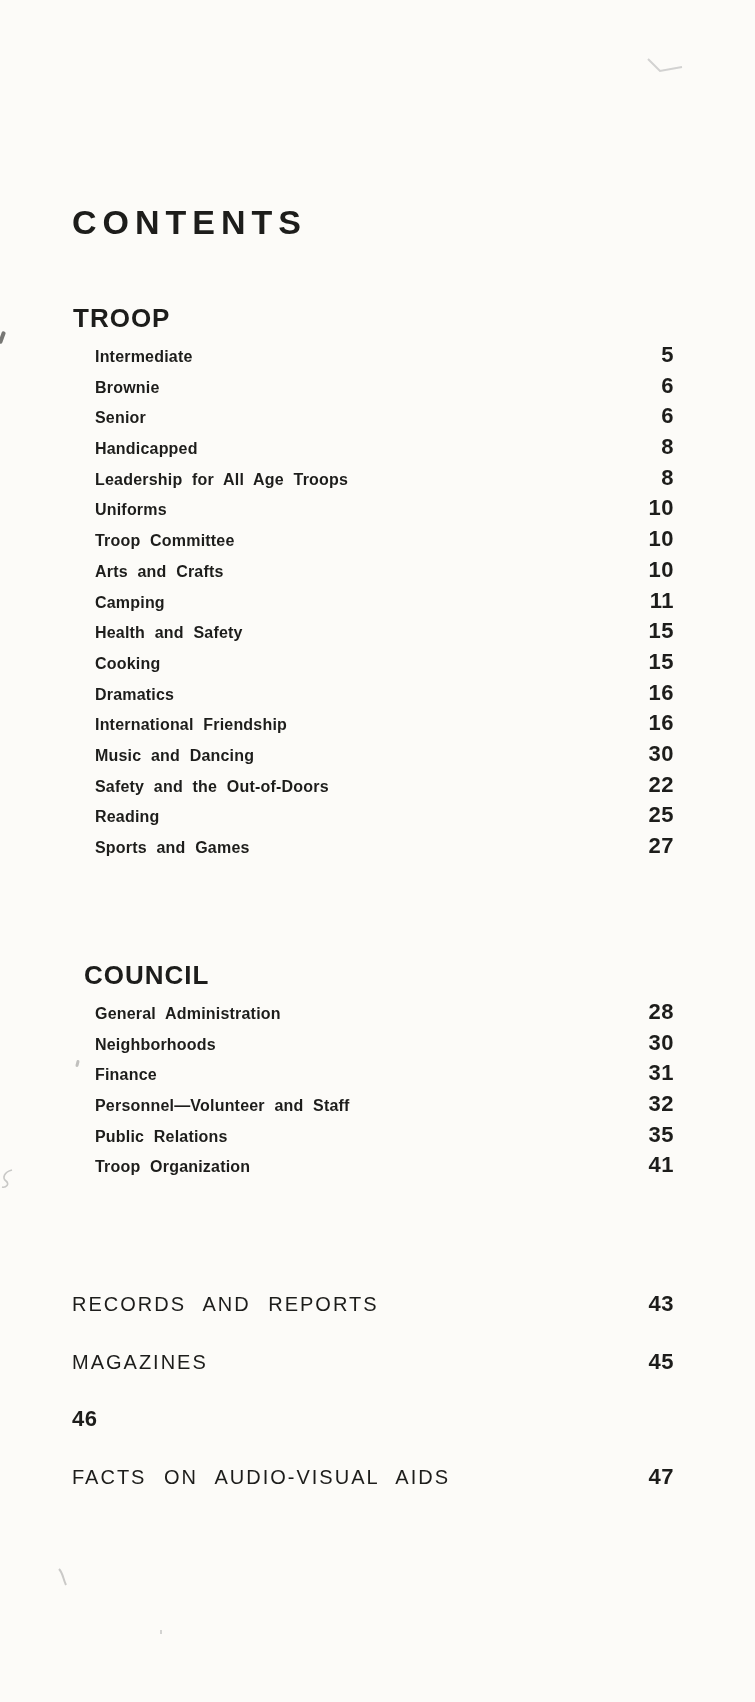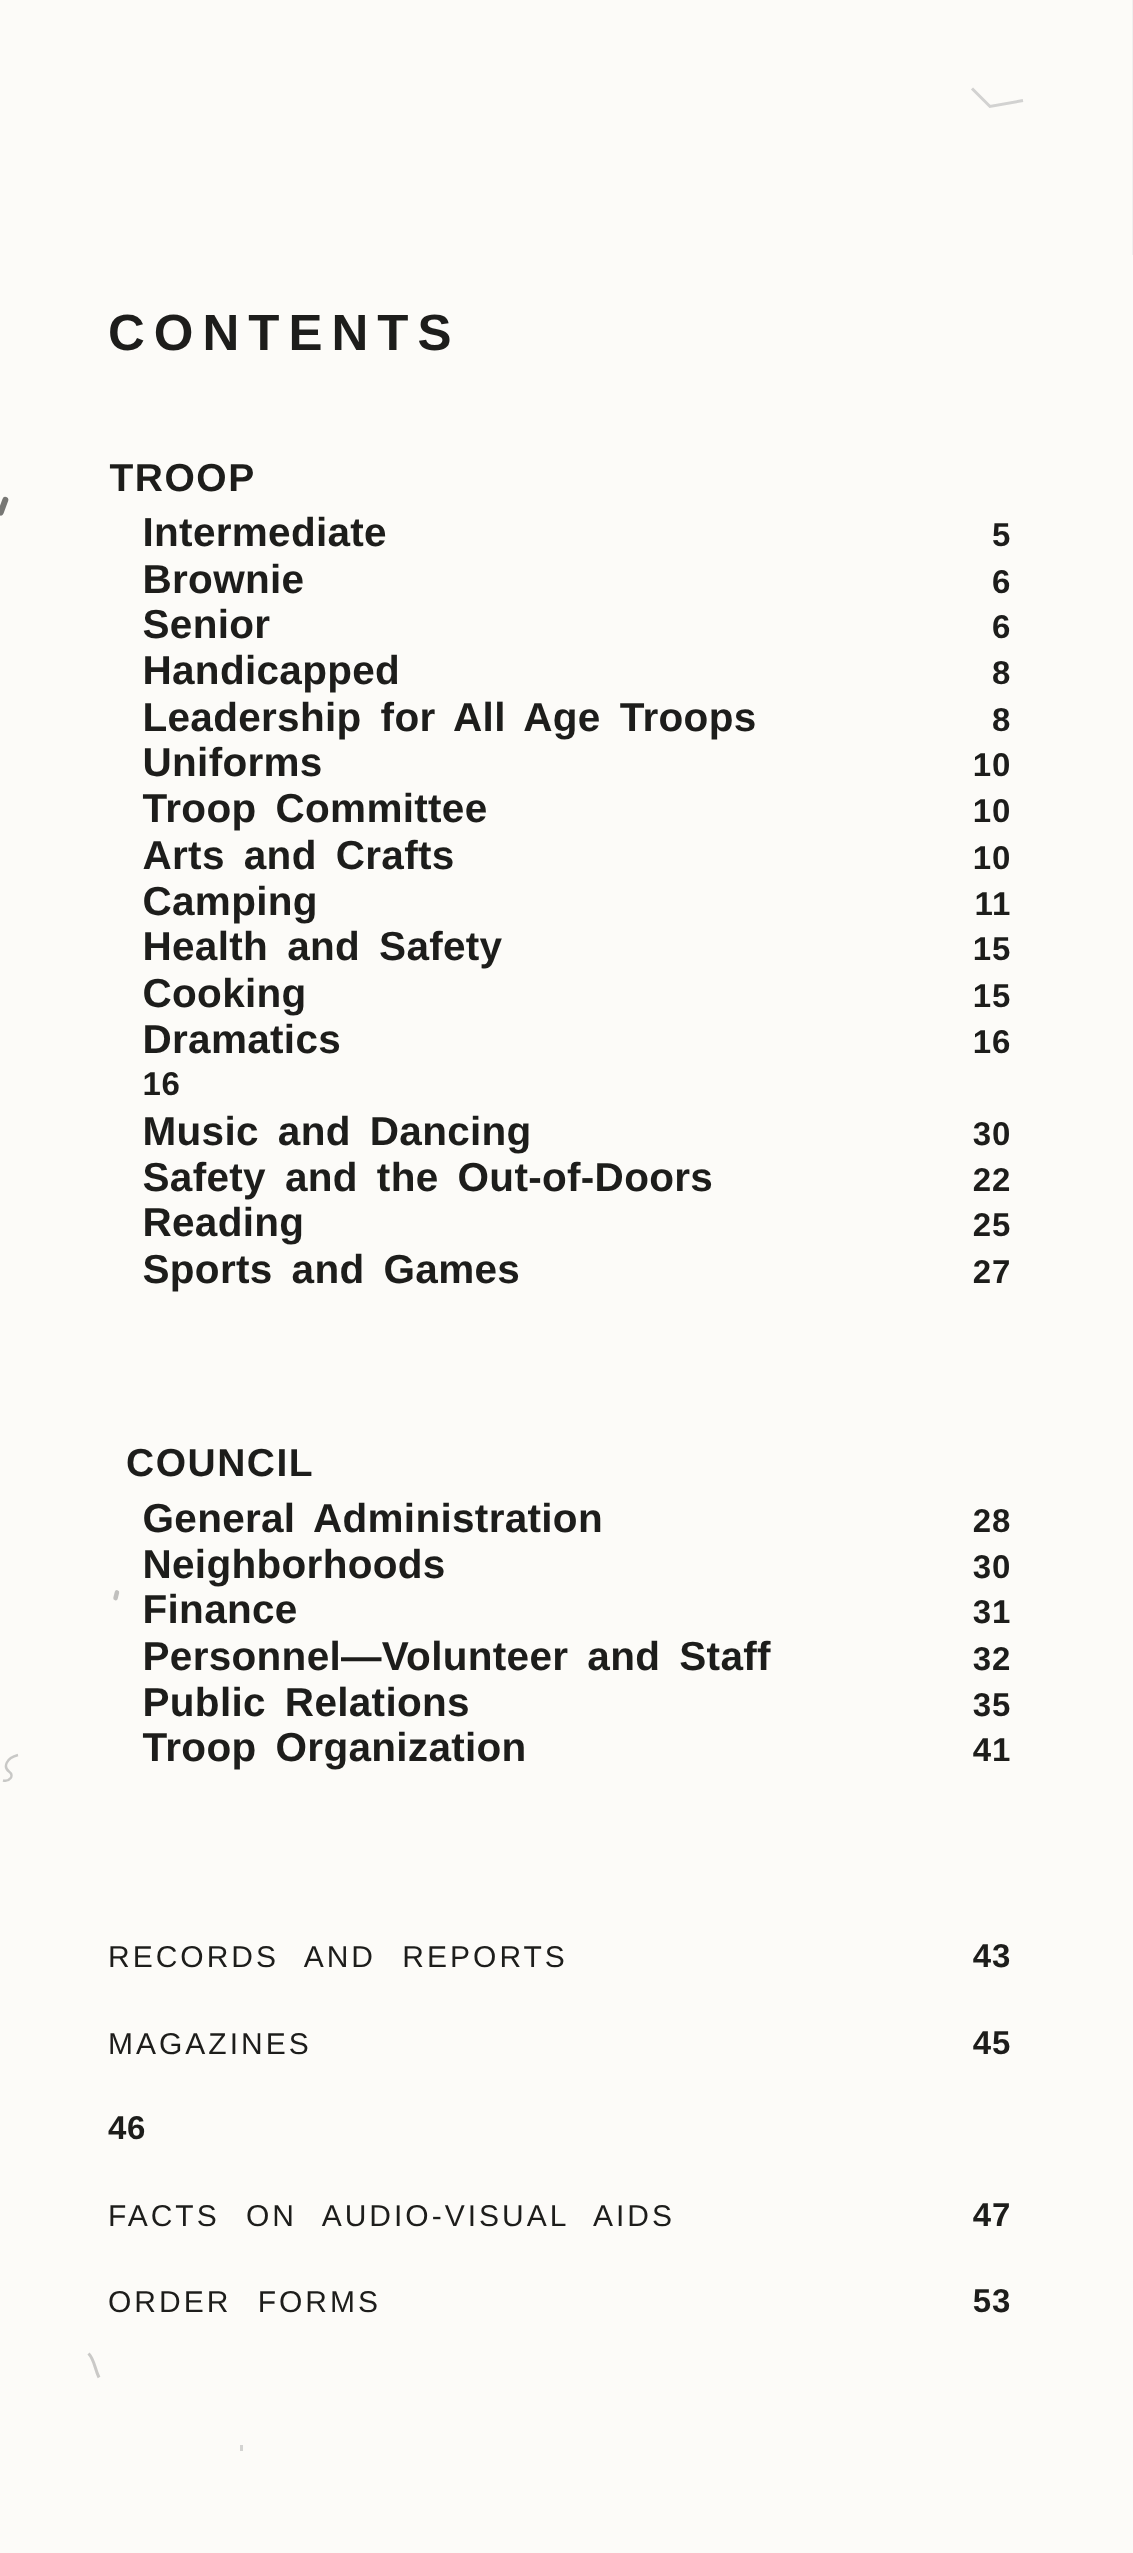--- a/index.html
+++ b/index.html
@@ -29,21 +29,21 @@
     left:95px;width:579px;
     display:flex;flex-direction:column;
   }
   .rows-troop{top:340px;}
   .rows-council{top:997px;justify-content:center;}
   .row{
     display:flex;justify-content:space-between;align-items:baseline;
     height:30.7px;line-height:30.7px;
   }
   .label{
-    font-size:27px;font-weight:600;
+    font-size:16px;font-weight:600;
     letter-spacing:0.2px;word-spacing:5px;
     white-space:nowrap;
   }
   .num{
     font-size:22px;font-weight:bold;
     letter-spacing:0.5px;
   }
   .standalone-rows{
     left:72px;top:1289px;width:602px;
     display:flex;flex-direction:column;gap:27.6px;
@@ -108,20 +108,21 @@
       </div>
       <div class="row">
         <span class="label">Cooking</span>
         <span class="num">15</span>
       </div>
       <div class="row">
         <span class="label">Dramatics</span>
         <span class="num">16</span>
       </div>
       <div class="row">
+        <span class="label">International Friendship</span>
         <span class="num">16</span>
       </div>
       <div class="row">
         <span class="label">Music and Dancing</span>
         <span class="num">30</span>
       </div>
       <div class="row">
         <span class="label">Safety and the Out-of-Doors</span>
         <span class="num">22</span>
       </div>
@@ -172,24 +173,20 @@
       <div class="row">
         <span class="major-label">MAGAZINES</span>
         <span class="num">45</span>
       </div>
       <div class="row">
         <span class="num">46</span>
       </div>
       <div class="row">
         <span class="major-label">FACTS ON AUDIO-VISUAL AIDS</span>
         <span class="num">47</span>
-      </div>
-      <div class="row">
-        <span class="major-label">ORDER FORMS</span>
-        <span class="num">53</span>
       </div>
     </div>
 
   <svg class="artifact" style="left:645px;top:56px" width="40" height="22" viewBox="0 0 40 22">
     <path d="M3 3 L15 15 L37 11" stroke="#bcbcbc" stroke-width="2" fill="none" opacity="0.65"></path>
   </svg>
   <div class="artifact" style="left:0;top:331px;width:4px;height:13px;background:#5f5f5d;transform:rotate(20deg);opacity:0.85;border-radius:2px;"></div>
   <div class="artifact" style="left:76px;top:1060px;width:3px;height:7px;background:#9a9a98;transform:rotate(14deg);opacity:0.6;border-radius:2px;"></div>
   <svg class="artifact" style="left:0;top:1168px" width="16" height="22" viewBox="0 0 16 22">
     <path d="M12 2 C4 4, 2 10, 6 13 C10 16, 6 20, 2 19" stroke="#b2b2b0" stroke-width="1.6" fill="none" opacity="0.7"></path>

